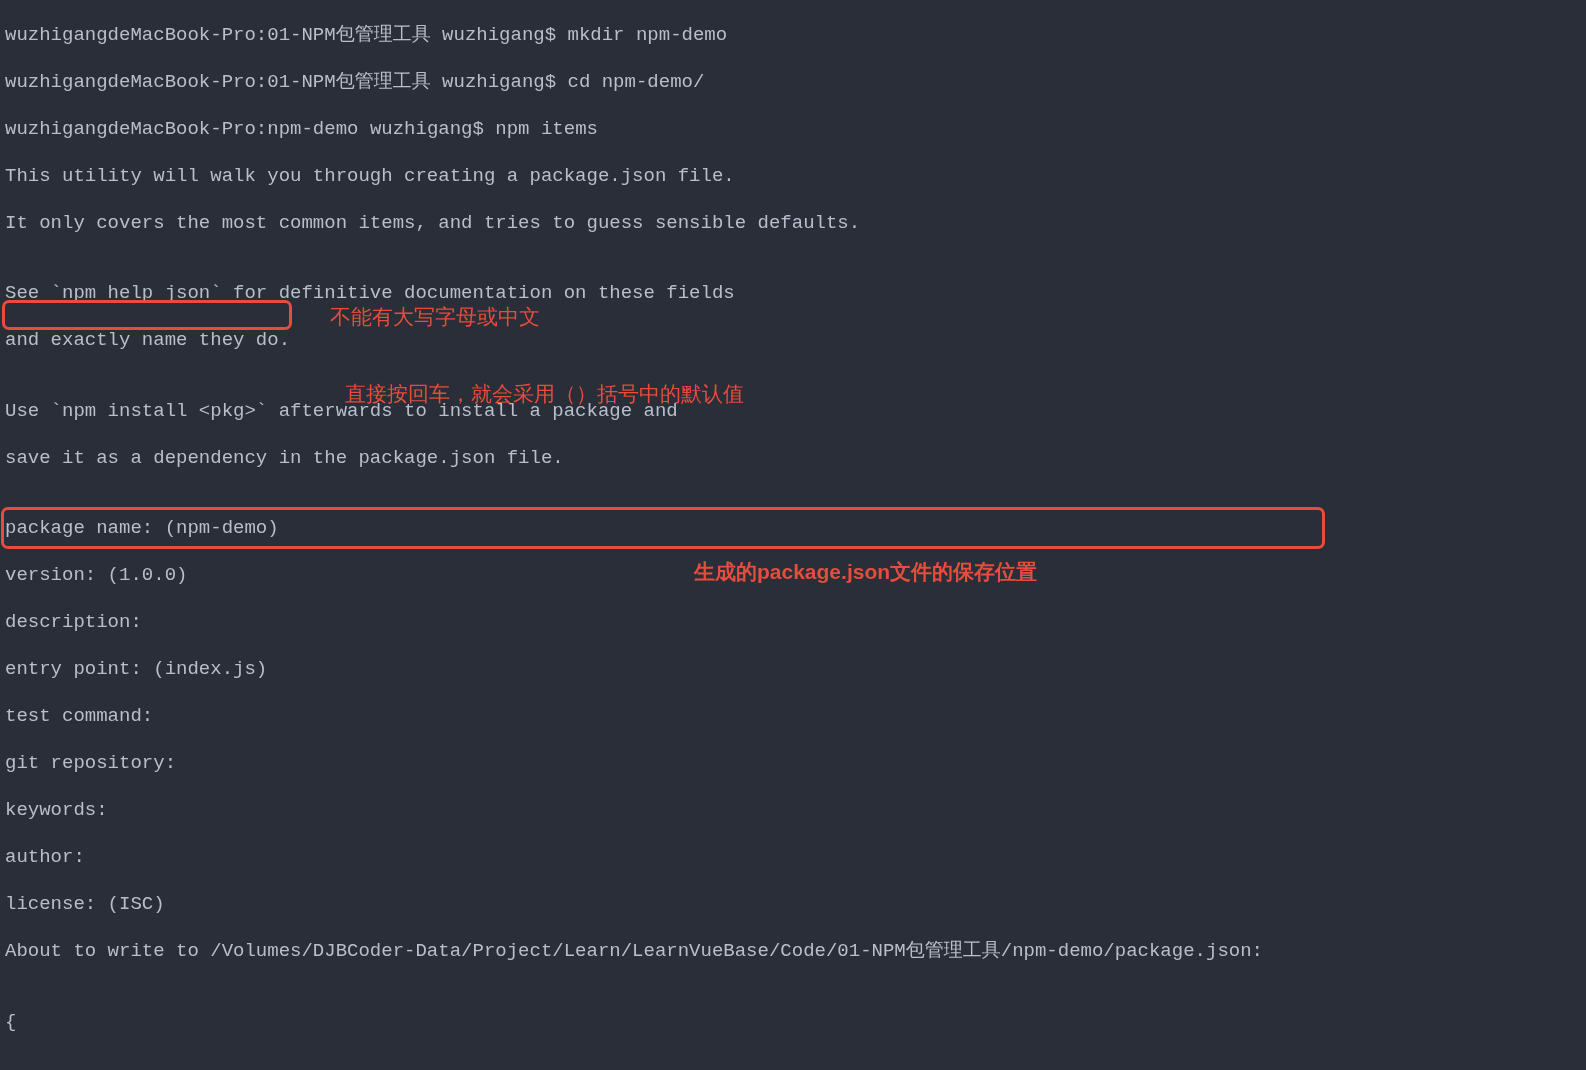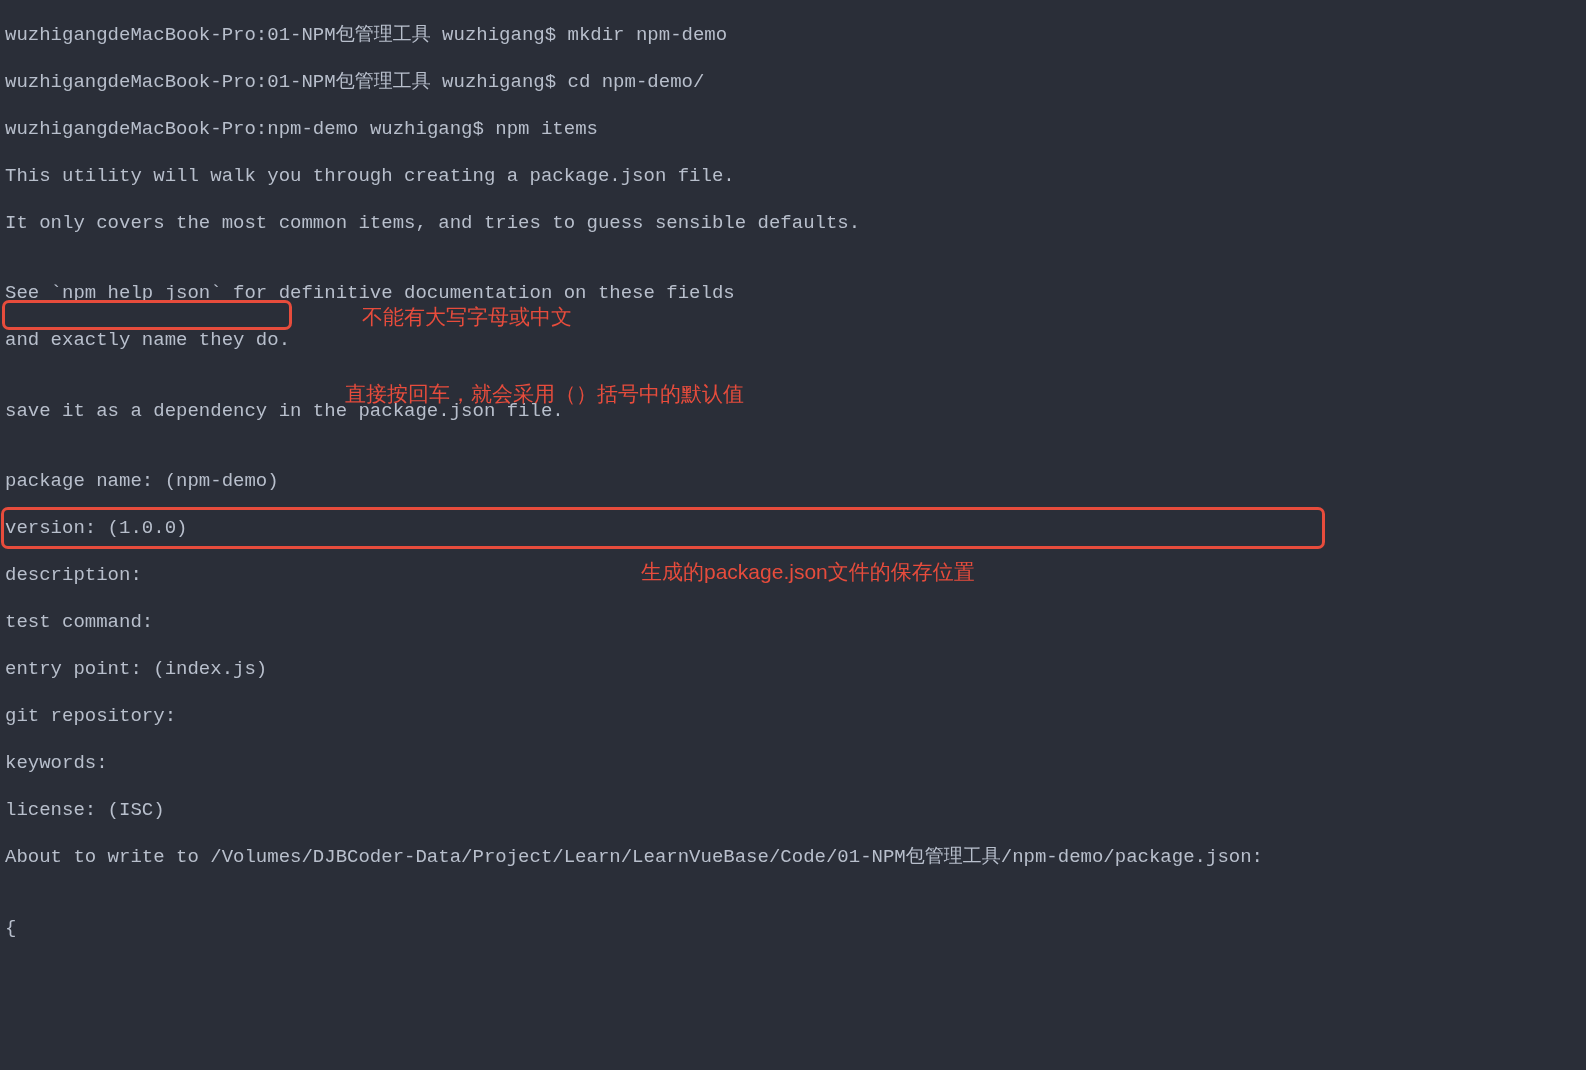--- a/index.html
+++ b/index.html
@@ -42,46 +42,48 @@
       pointer-events: none;
       box-sizing: border-box;
     }
     .annot {
       position: absolute;
       color: #e74c3c;
       font-family: 'PingFang SC', 'Hiragino Sans GB', 'Microsoft YaHei', sans-serif;
       font-size: 21px;
       font-weight: 400;
     }
-    .annot1 { left: 330px; top: 305px; margin-left: 32px; }
+    .annot1 { left: 330px; top: 305px; }
     .annot2 { left: 345px; top: 382px; }
-    .annot3 { left: 641px; top: 560px; }
+    .annot3 { left: 694px; top: 560px; font-weight: bold; }
   </style>
 </head>
 <body>
 
 <div class="terminal">
 <span class="line"><span>wuzhigangdeMacBook-Pro</span>:<span>01-NPM包管理工具</span> <span>wuzhigang</span>$ <span>mkdir npm-demo</span></span>
 <span class="line"><span>wuzhigangdeMacBook-Pro</span>:<span>01-NPM包管理工具</span> <span>wuzhigang</span>$ <span>cd npm-demo/</span></span>
 <span class="line"><span>wuzhigangdeMacBook-Pro</span>:<span>npm-demo</span> <span>wuzhigang</span>$ <span>npm items</span></span>
 <span class="line">This utility will walk you through creating a package.json file.</span>
 <span class="line">It only covers the most common items, and tries to guess sensible defaults.</span>
 <span class="line"></span>
 <span class="line">See `npm help json` for definitive documentation on these fields</span>
 <span class="line">and exactly name they do.</span>
 <span class="line"></span>
+<span class="line">Use `npm install &lt;pkg&gt;` afterwards to install a package and</span>
 <span class="line">save it as a dependency in the package.json file.</span>
 <span class="line"></span>
 <span class="line">package name: (npm-demo) </span>
 <span class="line">version: (1.0.0) </span>
 <span class="line">description: </span>
+<span class="line">entry point: (index.js) </span>
 <span class="line">test command: </span>
-<span class="line">entry point: (index.js) </span>
 <span class="line">git repository: </span>
 <span class="line">keywords: </span>
+<span class="line">author: </span>
 <span class="line">license: (ISC) </span>
 <span class="line">About to write to /Volumes/DJBCoder-Data/Project/Learn/LearnVueBase/Code/01-NPM包管理工具/npm-demo/package.json:</span>
 <span class="line"></span>
 <span class="line">{</span>
 
 
 
 
 
 

